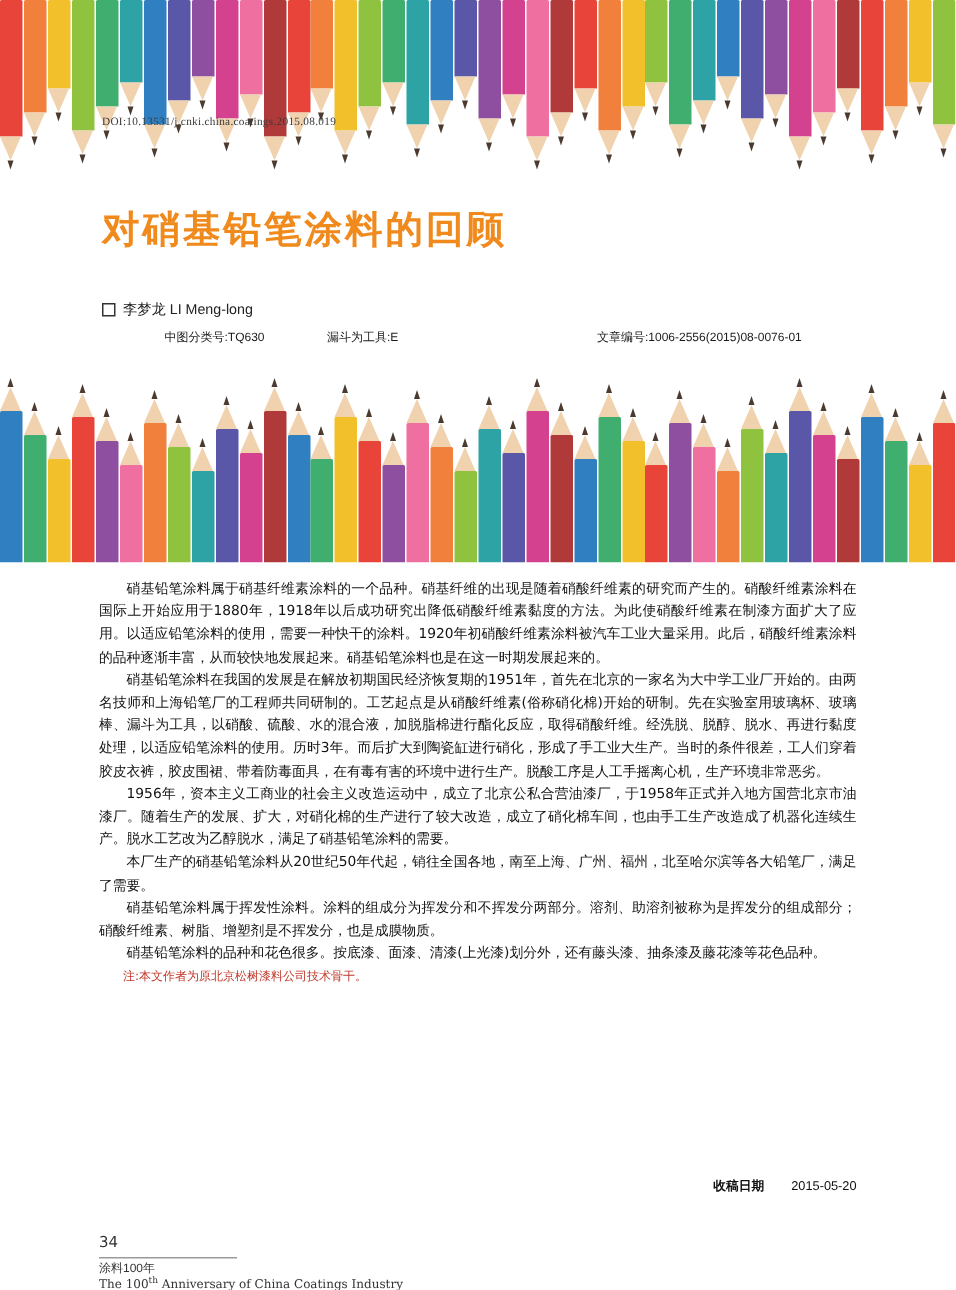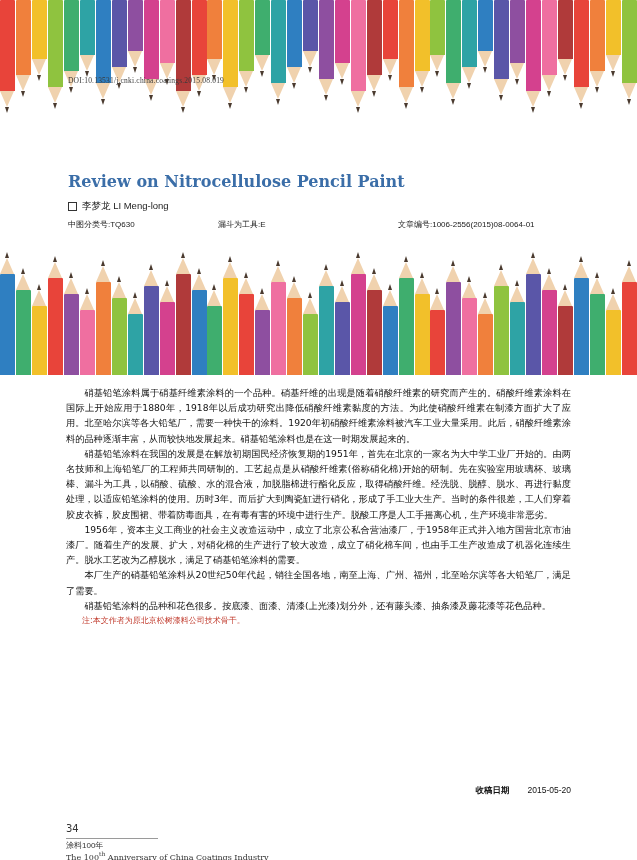--- a/index.html
+++ b/index.html
@@ -88,21 +88,21 @@
     border:1px solid #333;
     margin-right:5px;
     vertical-align:middle;
   }
   .meta-row{
     position:absolute;left:68px;top:219px;
     width:505px;
     font-size:8px;color:#1a1a1a;
   }
   .meta-row span{display:inline-block;}
-  .meta-cn{width:150px;}
+  .meta-cn{width:150px;text-align:center;}
   .meta-code{width:180px;}
   .meta-num{width:175px;}
 
   
   .body-col{
     position:absolute;
     left:66px;top:385px;
     width:505px;
     font-family:"DejaVu Sans", sans-serif;
     font-size:9.2px;
@@ -352,28 +352,28 @@
       </div>
       <div class="pencil" style="left: 621.538px; top: 0px;">
         <div class="barrel" style="background: rgb(143, 195, 63); height: 83px;"></div>
         <div class="wood"></div>
         <div class="tip" style="position: relative; left: 5px;"></div>
       </div>
     </div>
 
   <div class="doi">DOI:10.13531/j.cnki.china.coatings.2015.08.019</div>
 
-  <div class="title-en">Review on Nitrocellulose Pencil Paint</div>
+  <div class="title-cn">对硝基铅笔涂料的回顾</div>
 
   <div class="author">
     <span class="box"></span><span>李梦龙  LI Meng-long</span>
   </div>
 
   <div class="meta-row">
-    <span class="meta-cn">中图分类号:TQ630</span><span class="meta-code">漏斗为工具:E</span><span class="meta-num">文章编号:1006-2556(2015)08-0064-01</span>
+    <span class="meta-cn">中图分类号:TQ630</span><span class="meta-code">漏斗为工具:E</span><span class="meta-num">文章编号:1006-2556(2015)08-0076-01</span>
   </div>
 
   <div class="pencil-band band-mid" id="band-mid">
       <div class="pencil pencil-up" style="left: 0.4625px; top: 12px;">
         <div class="tip" style="position: relative; left: 5px;"></div>
         <div class="wood"></div>
         <div class="barrel" style="background: rgb(47, 127, 193); height: 101px;"></div>
       </div>
       <div class="pencil pencil-up" style="left: 16.3875px; top: 28px;">
         <div class="tip" style="position: relative; left: 5px;"></div>
@@ -566,24 +566,25 @@
         <div class="barrel" style="background: rgb(242, 192, 42); height: 65px;"></div>
       </div>
       <div class="pencil pencil-up" style="left: 621.538px; top: 20px;">
         <div class="tip" style="position: relative; left: 5px;"></div>
         <div class="wood"></div>
         <div class="barrel" style="background: rgb(232, 68, 58); height: 93px;"></div>
       </div>
     </div>
 
   <div class="body-col">
-    <p>硝基铅笔涂料属于硝基纤维素涂料的一个品种。硝基纤维的出现是随着硝酸纤维素的研究而产生的。硝酸纤维素涂料在国际上开始应用于1880年，1918年以后成功研究出降低硝酸纤维素黏度的方法。为此使硝酸纤维素在制漆方面扩大了应用。北至哈尔滨等各大铅笔厂，需要一种快干的涂料。1920年初硝酸纤维素涂料被汽车工业大量采用。此后，硝酸纤维素涂料的品种逐渐丰富，从而较快地发展起来。硝基铅笔涂料也是在这一时期发展起来的。</p>
+    <p>硝基铅笔涂料属于硝基纤维素涂料的一个品种。硝基纤维的出现是随着硝酸纤维素的研究而产生的。硝酸纤维素涂料在国际上开始应用于1880年，1918年以后成功研究出降低硝酸纤维素黏度的方法。为此使硝酸纤维素在制漆方面扩大了应用。以适应铅笔涂料的使用，需要一种快干的涂料。1920年初硝酸纤维素涂料被汽车工业大量采用。此后，硝酸纤维素涂料的品种逐渐丰富，从而较快地发展起来。硝基铅笔涂料也是在这一时期发展起来的。</p>
     <p>硝基铅笔涂料在我国的发展是在解放初期国民经济恢复期的1951年，首先在北京的一家名为大中学工业厂开始的。由两名技师和上海铅笔厂的工程师共同研制的。工艺起点是从硝酸纤维素(俗称硝化棉)开始的研制。先在实验室用玻璃杯、玻璃棒、漏斗为工具，以硝酸、硫酸、水的混合液，加脱脂棉进行酯化反应，取得硝酸纤维。经洗脱、脱醇、脱水、再进行黏度处理，以适应铅笔涂料的使用。历时3年。而后扩大到陶瓷缸进行硝化，形成了手工业大生产。当时的条件很差，工人们穿着胶皮衣裤，胶皮围裙、带着防毒面具，在有毒有害的环境中进行生产。脱酸工序是人工手摇离心机，生产环境非常恶劣。</p>
     <p>1956年，资本主义工商业的社会主义改造运动中，成立了北京公私合营油漆厂，于1958年正式并入地方国营北京市油漆厂。随着生产的发展、扩大，对硝化棉的生产进行了较大改造，成立了硝化棉车间，也由手工生产改造成了机器化连续生产。脱水工艺改为乙醇脱水，满足了硝基铅笔涂料的需要。</p>
     <p>本厂生产的硝基铅笔涂料从20世纪50年代起，销往全国各地，南至上海、广州、福州，北至哈尔滨等各大铅笔厂，满足了需要。</p>
+    <p>硝基铅笔涂料属于挥发性涂料。涂料的组成分为挥发分和不挥发分两部分。溶剂、助溶剂被称为是挥发分的组成部分；硝酸纤维素、树脂、增塑剂是不挥发分，也是成膜物质。</p>
     <p>硝基铅笔涂料的品种和花色很多。按底漆、面漆、清漆(上光漆)划分外，还有藤头漆、抽条漆及藤花漆等花色品种。</p>
     <p class="note">注:本文作者为原北京松树漆料公司技术骨干。</p>
   </div>
 
   <div class="received">
     <span>收稿日期</span><span class="date">2015-05-20</span>
   </div>
 
   <div class="folio">34</div>
   <div class="footer-rule"></div>

